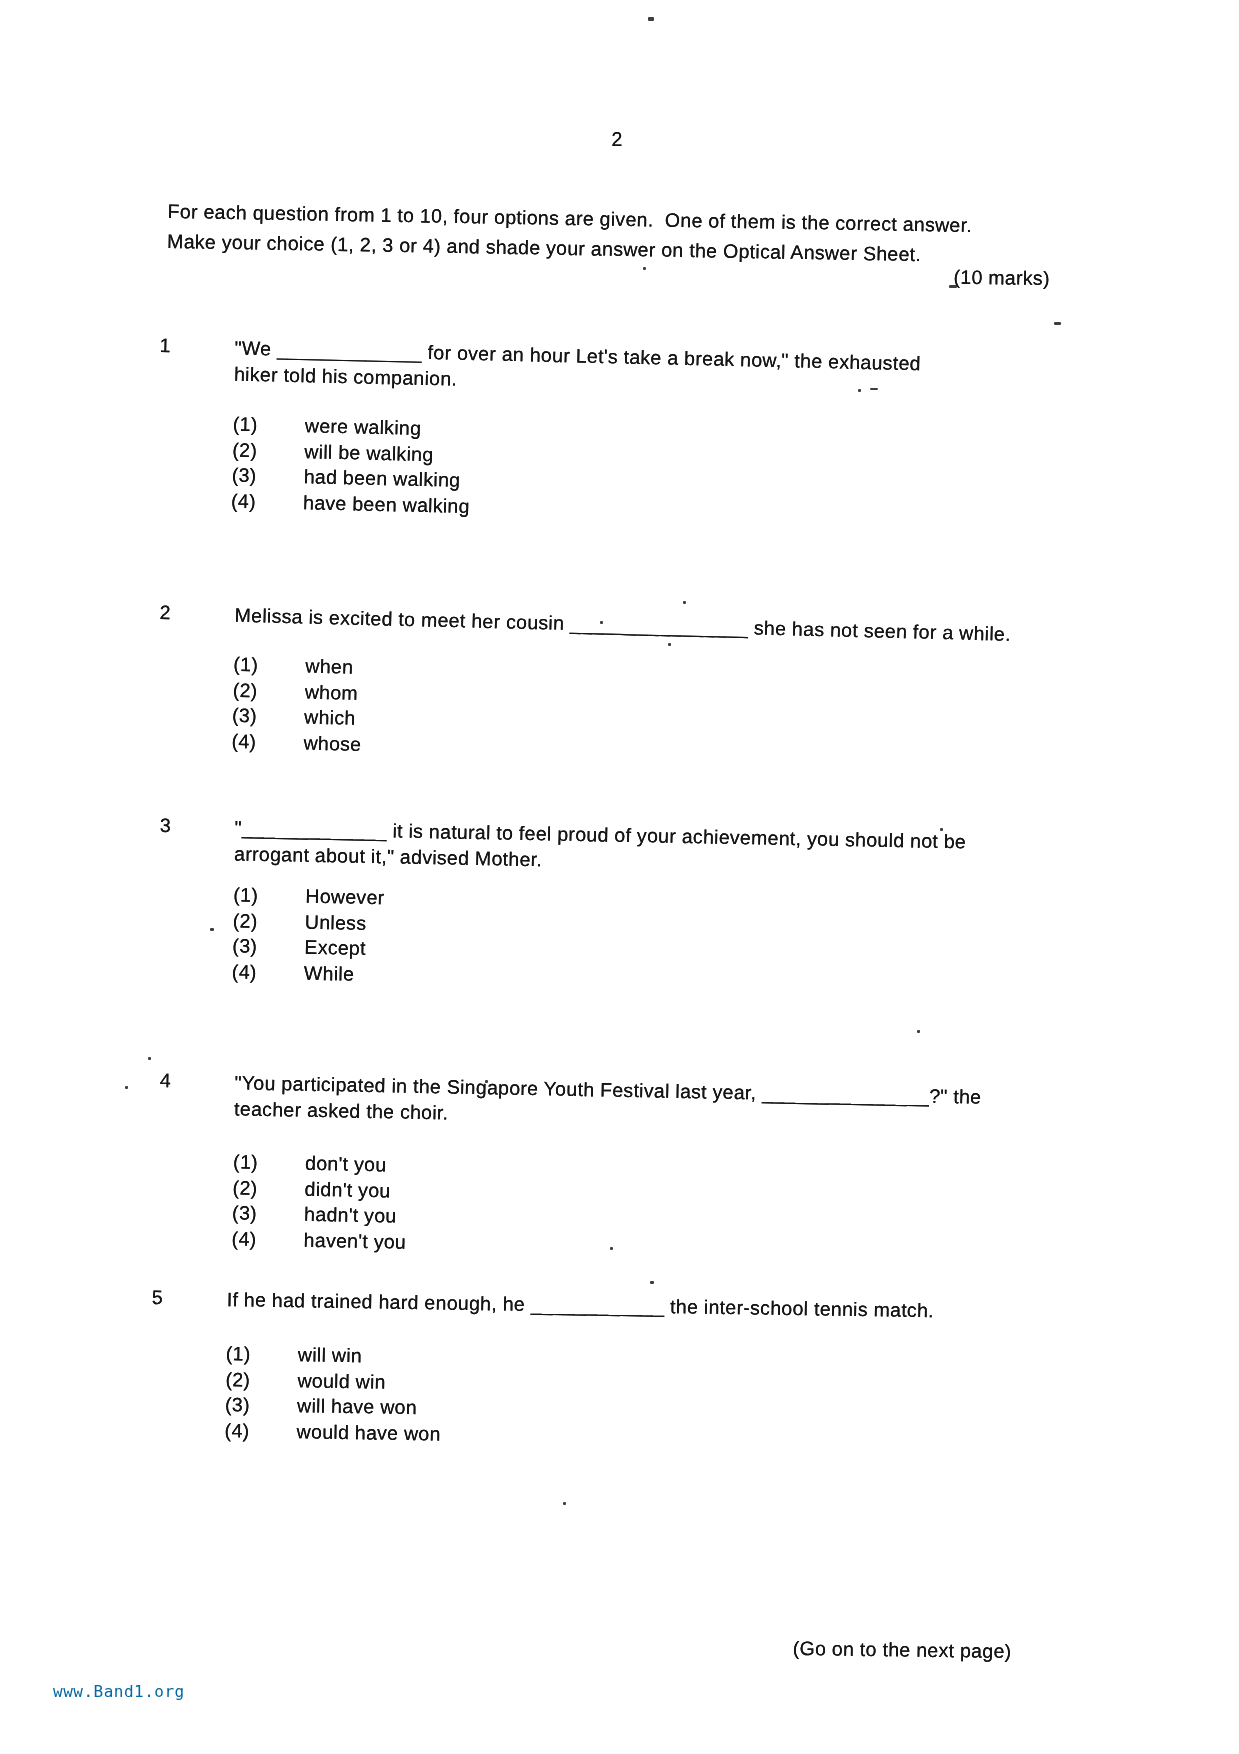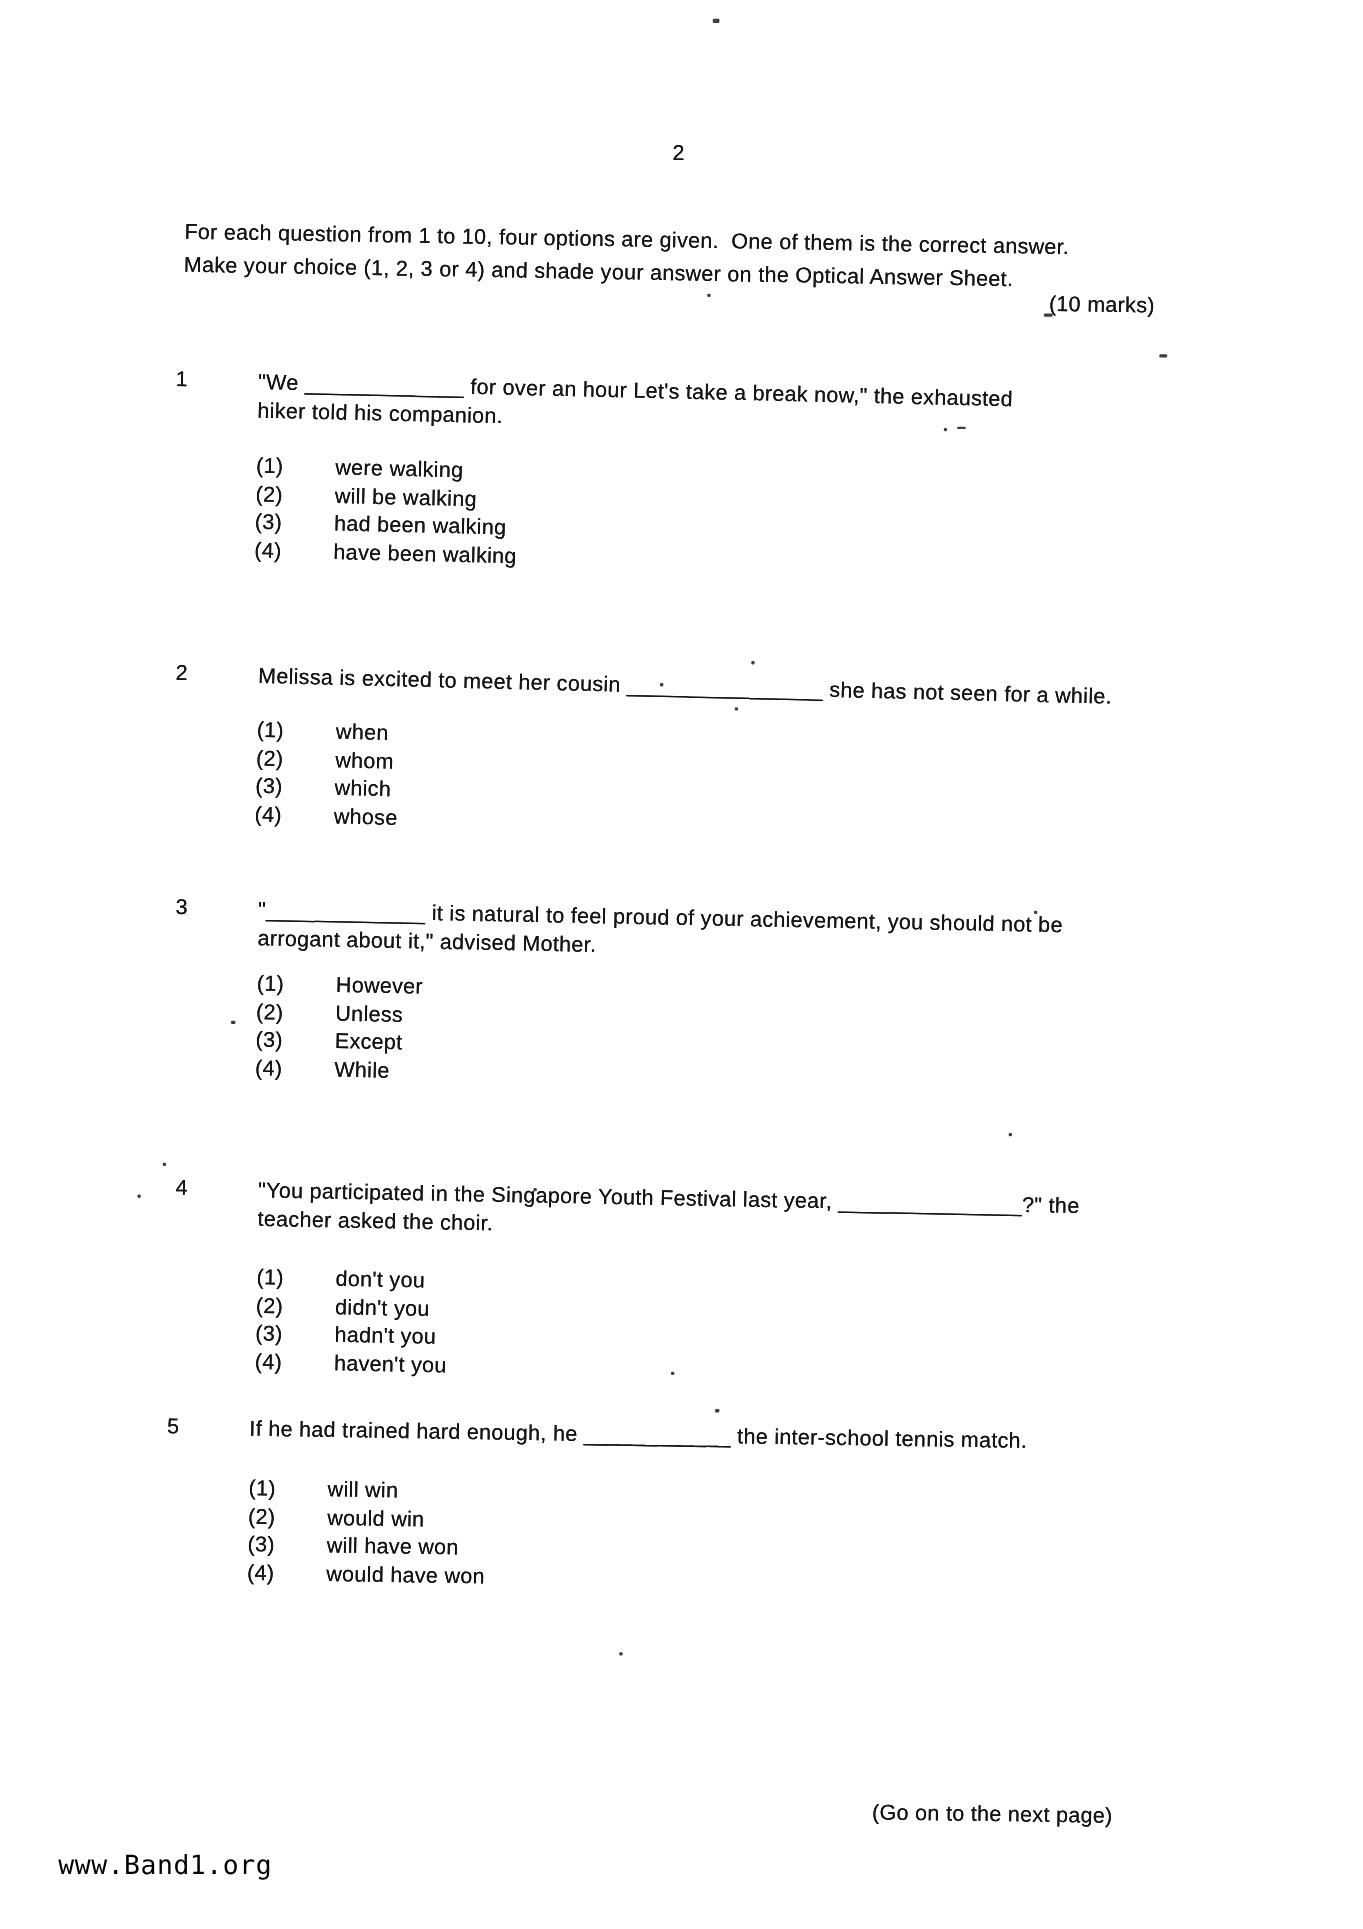--- a/index.html
+++ b/index.html
@@ -61,23 +61,23 @@
     left: 793px; top: 1637px;
     white-space: pre;
     transform: rotate(0.8deg);
     transform-origin: 0 0;
   }
   
   .watermark {
     position: absolute;
     left: 53px; top: 1682px;
     font-family: "DejaVu Sans Mono", monospace;
-    font-size: 24px;
+    font-size: 16px;
     letter-spacing: 0.5px;
-    color: #000000;
+    color: #0369a1;
   }
   
   .speck { position: absolute; background: #1c1c1c; border-radius: 1px; opacity: 0.85; }
 </style>
 </head>
 <body>
 
 <div class="page">
   <div class="scan">
 

